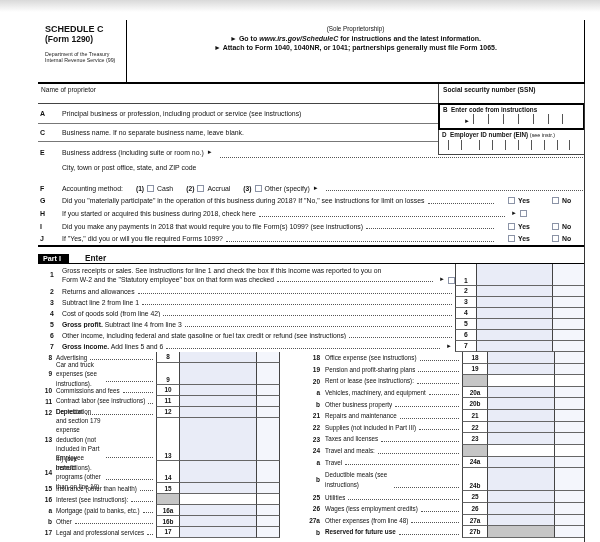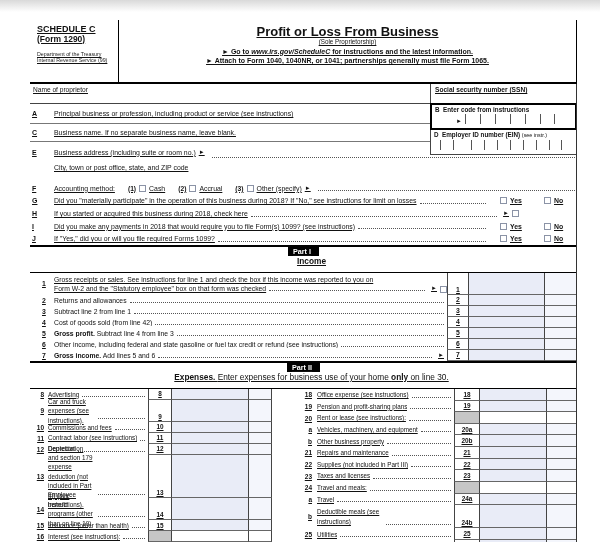--- a/index.html
+++ b/index.html
@@ -1,19 +1,19 @@
 <!DOCTYPE html>
 <html style="--blue: #e9ecf7; --gray: #c6c6c6;"><head>
 <meta charset="utf-8">
 <style>
   :root { --blue:#e9ecf7; --gray:#c6c6c6; }
   * { box-sizing:border-box; margin:0; padding:0; }
   body { width:600px; height:542px; background:#fff; font-family:"Liberation Sans", sans-serif; color:#111; position:relative; overflow:hidden; }
   .top-shade { position:absolute; top:0; left:0; right:0; height:12px; background:linear-gradient(#d9d9d9,#ffffff); }
-  .page { position:absolute; left:30px; top:20px; width:547px; height:522px; font-size:7px; background:#fff;text-decoration:underline; }
+  .page { position:absolute; left:38px; top:20px; width:547px; height:522px; font-size:7px; background:#fff; }
   .vline { position:absolute; left:546px; top:64px; width:1px; height:458px; background:#333; }
 
   
   .hdr { height:64px; display:flex; border-bottom:2px solid #000; }
   .hdr-left { width:88px; padding:4px 2px 0 7px; }
   .sched { font-weight:bold; font-size:9px; }
   .formno { font-weight:bold; font-size:8.5px; margin-bottom:7px; }
   .dept { font-size:5.3px; color:#222; line-height:6.2px; }
   .hdr-mid { flex:1; border-left:1.5px solid #000; border-right:1.5px solid #000; text-align:center; padding-top:5px; }
   .title { font-size:13px; font-weight:bold; line-height:13px; }
@@ -58,21 +58,21 @@
   
   .lrow { height:12.6px; display:flex; align-items:center; }
   .fopt { display:flex; align-items:center; gap:3px; margin-left:13px; font-size:6.9px; }
   .fopt b { font-size:6.7px; }
   .cb { width:7px; height:7px; border:1px solid #8b93a6; background:#fff; display:inline-block; flex:none; }
   .yn { display:flex; align-items:center; gap:3px; margin-left:11px; width:33px; flex:none; font-size:6.9px; font-weight:bold; }
   .hspace { width:58px; flex:none; }
   .dots { flex:1; border-bottom:1px dotted #555; align-self:flex-end; margin:0 3px 3px 3px; min-width:2px; }
 
   
-  .partbar { height:28px; display:flex; align-items:center; border-top:2px solid #000; border-bottom:1px solid #000;flex-direction:column; }
+  .partbar { height:19px; display:flex; align-items:flex-end; border-top:2px solid #000; border-bottom:1px solid #000; }
   .chip { background:#000; color:#fff; font-weight:bold; font-size:7.2px; display:flex; align-items:center; padding:0 8px 0 5px; flex:none; }
   .ptitle { font-weight:bold; font-size:8.3px; display:flex; align-items:center; margin-left:16px; white-space:pre; }
   .ptitle .norm { font-weight:normal; }
 
   
   .inc { height:88px; display:flex; flex-direction:column; }
   .a-row { display:flex; align-items:center; min-height:0; flex:1 1 0; }
   .t-lineno { font-weight:bold; flex:none; }
   .inc .t-lineno { width:24px; padding-left:12px; font-size:6.9px; }
   .t-label { font-size:6.8px; white-space:nowrap; overflow:hidden; }
@@ -109,21 +109,20 @@
 <div class="page">
 
   <div class="hdr">
     <div class="hdr-left">
       <div class="sched">SCHEDULE C</div>
       <div class="formno">(Form 1290)</div>
       <div class="dept">Department of the Treasury</div>
       <div class="dept">Internal Revenue Service (99)</div>
     </div>
     <div class="hdr-mid">
-      <div class="title">Profit or Loss From Business</div>
       <div class="subtitle">(Sole Proprietorship)</div>
       <div class="instr"><span>►</span><span> Go to </span><span class="url">www.irs.gov/ScheduleC</span><span> for instructions and the latest information.</span></div>
       <div class="instr"><span>►</span><span> Attach to Form 1040, 1040NR, or 1041; partnerships generally must file Form 1065.</span></div>
     </div>
   </div>
 
   <div class="prop-row">
     <div class="prop-left"><span>Name of proprietor</span></div>
     <div class="prop-right"><span>Social security number (SSN)</span></div>
   </div>
@@ -243,21 +242,21 @@
         <span>Yes</span>
       </span>
     <span class="yn">
         <span class="cb"></span>
         <span>No</span>
       </span>
   </div>
 
   <div class="partbar">
     <span class="chip">Part I</span>
-    <span class="ptitle">Income</span>
+    <span class="ptitle">Enter</span>
   </div>
 
   <div class="inc" id="inc-rows">
       <div class="a-row ml" style="flex-grow: 2;">
         <span class="t-lineno">1</span>
         <div class="t-labelwrap">
           <div>Gross receipts or sales. See instructions for line 1 and check the box if this income was reported to you on</div>
           <div class="lab2row">
             <span>Form W-2 and the "Statutory employee" box on that form was checked</span>
             <span class="dots"></span>
@@ -327,24 +326,20 @@
         <span class="dots"></span>
         <span class="arrow">►</span>
         <span class="t-numbox">
           <span>7</span>
         </span>
         <span class="t-amount"></span>
         <span class="t-cents"></span>
       </div>
     </div>
 
-  <div class="partbar">
-    <span class="chip">Part II</span>
-    <span class="ptitle"><span>Expenses. </span><span class="norm">Enter expenses for business use of your home </span><span>only</span><span class="norm"> on line 30.</span></span>
-  </div>
 
   <div class="expenses">
     <div class="exp-l" id="exp-left-rows">
         <div class="a-row" style="flex-grow: 1;">
           <span class="t-lineno">8</span>
           <span class="t-label"><span>Advertising</span></span>
           <span class="dots"></span>
           <span class="t-numbox">
             <span>8</span>
           </span>

